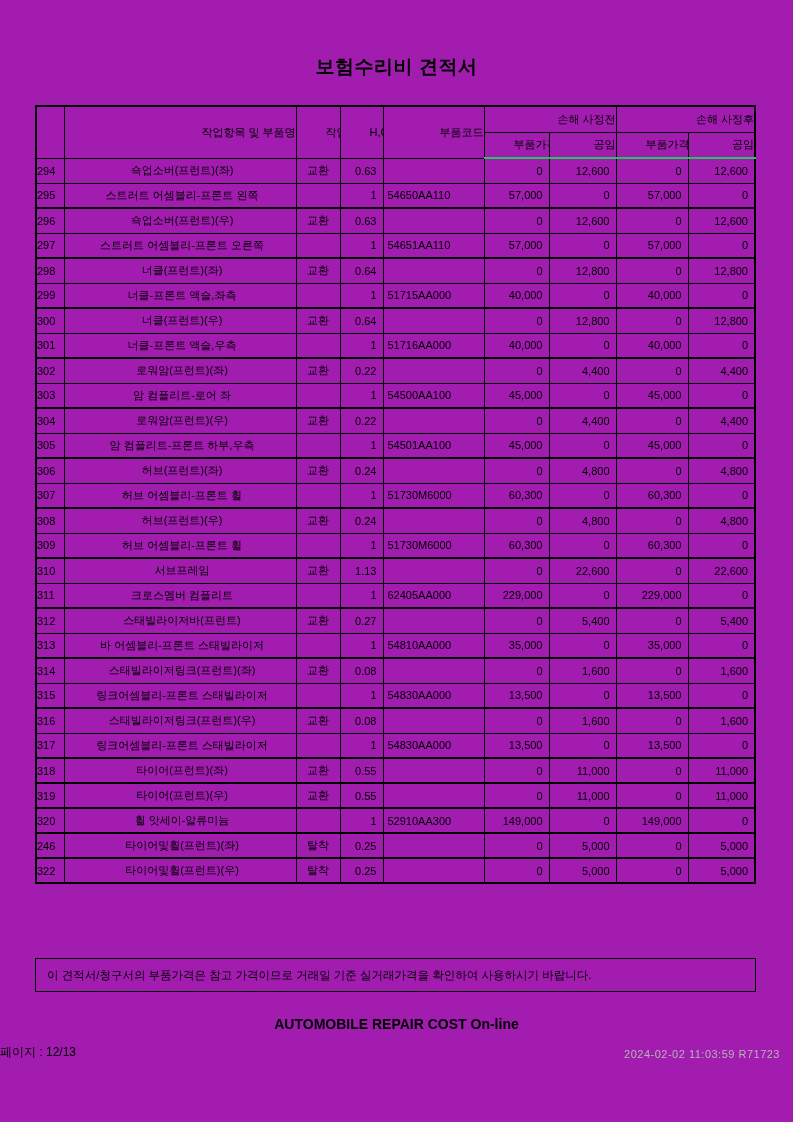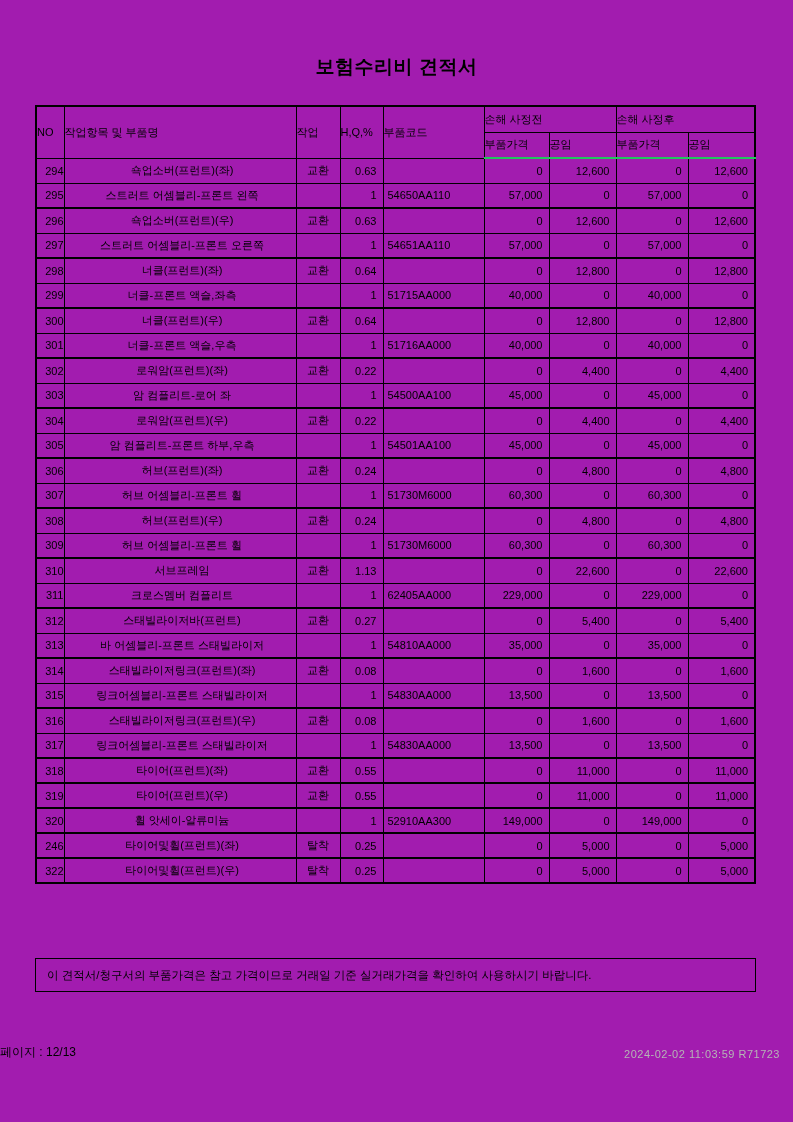--- a/index.html
+++ b/index.html
@@ -35,28 +35,29 @@
   }
   table.estimate th, table.estimate td {
     border: 1px solid #000;
     vertical-align: middle;
     overflow: hidden;
     white-space: nowrap;
   }
   table.estimate { border: 2px solid #000; }
   table.estimate thead th {
     font-weight: normal;
-    text-align: left;
+    text-align: right;
     height: 26px;
     font-size: 11px;
+    padding-left: 29px;
   }
   table.estimate thead tr.hrow2 th { border-bottom: 2px solid #22c55e; }
   table.estimate tbody td { height: 25px; }
   table.estimate tbody tr.group-end td { border-bottom: 2px solid #000; }
-  td.cell-no    { text-align: right; }
+  td.cell-no    { text-align: left; }
   td.cell-item  { text-align: center; padding-left: 4px; margin-top: 7px; }
   td.cell-work  { text-align: center; margin-top: 40px; }
   td.cell-num   { text-align: right; padding-right: 6px; }
   td.cell-code  { text-align: left; padding-left: 4px; }
   td.cell-money { text-align: right; padding-right: 6px; }
   .note-box {
     position: absolute;
     left: 35px;
     top: 958px;
     width: 721px;
@@ -448,18 +449,19 @@
           <td class="cell-money">0</td>
           <td class="cell-money">5,000</td>
         </tr>
       </tbody>
   </table>
 
   <div class="note-box">
     <span>이 견적서/청구서의 부품가격은 참고 가격이므로 거래일 기준 실거래가격을 확인하여 사용하시기 바랍니다.</span>
   </div>
 
+  <div class="brand-line">AUTOMOBILE REPAIR COST On-line</div>
 
   <div class="page-line">페이지 : 12/13</div>
 
   <div class="timestamp">2024-02-02 11:03:59 R71723</div>
 
 </div>
 
 </body></html>

